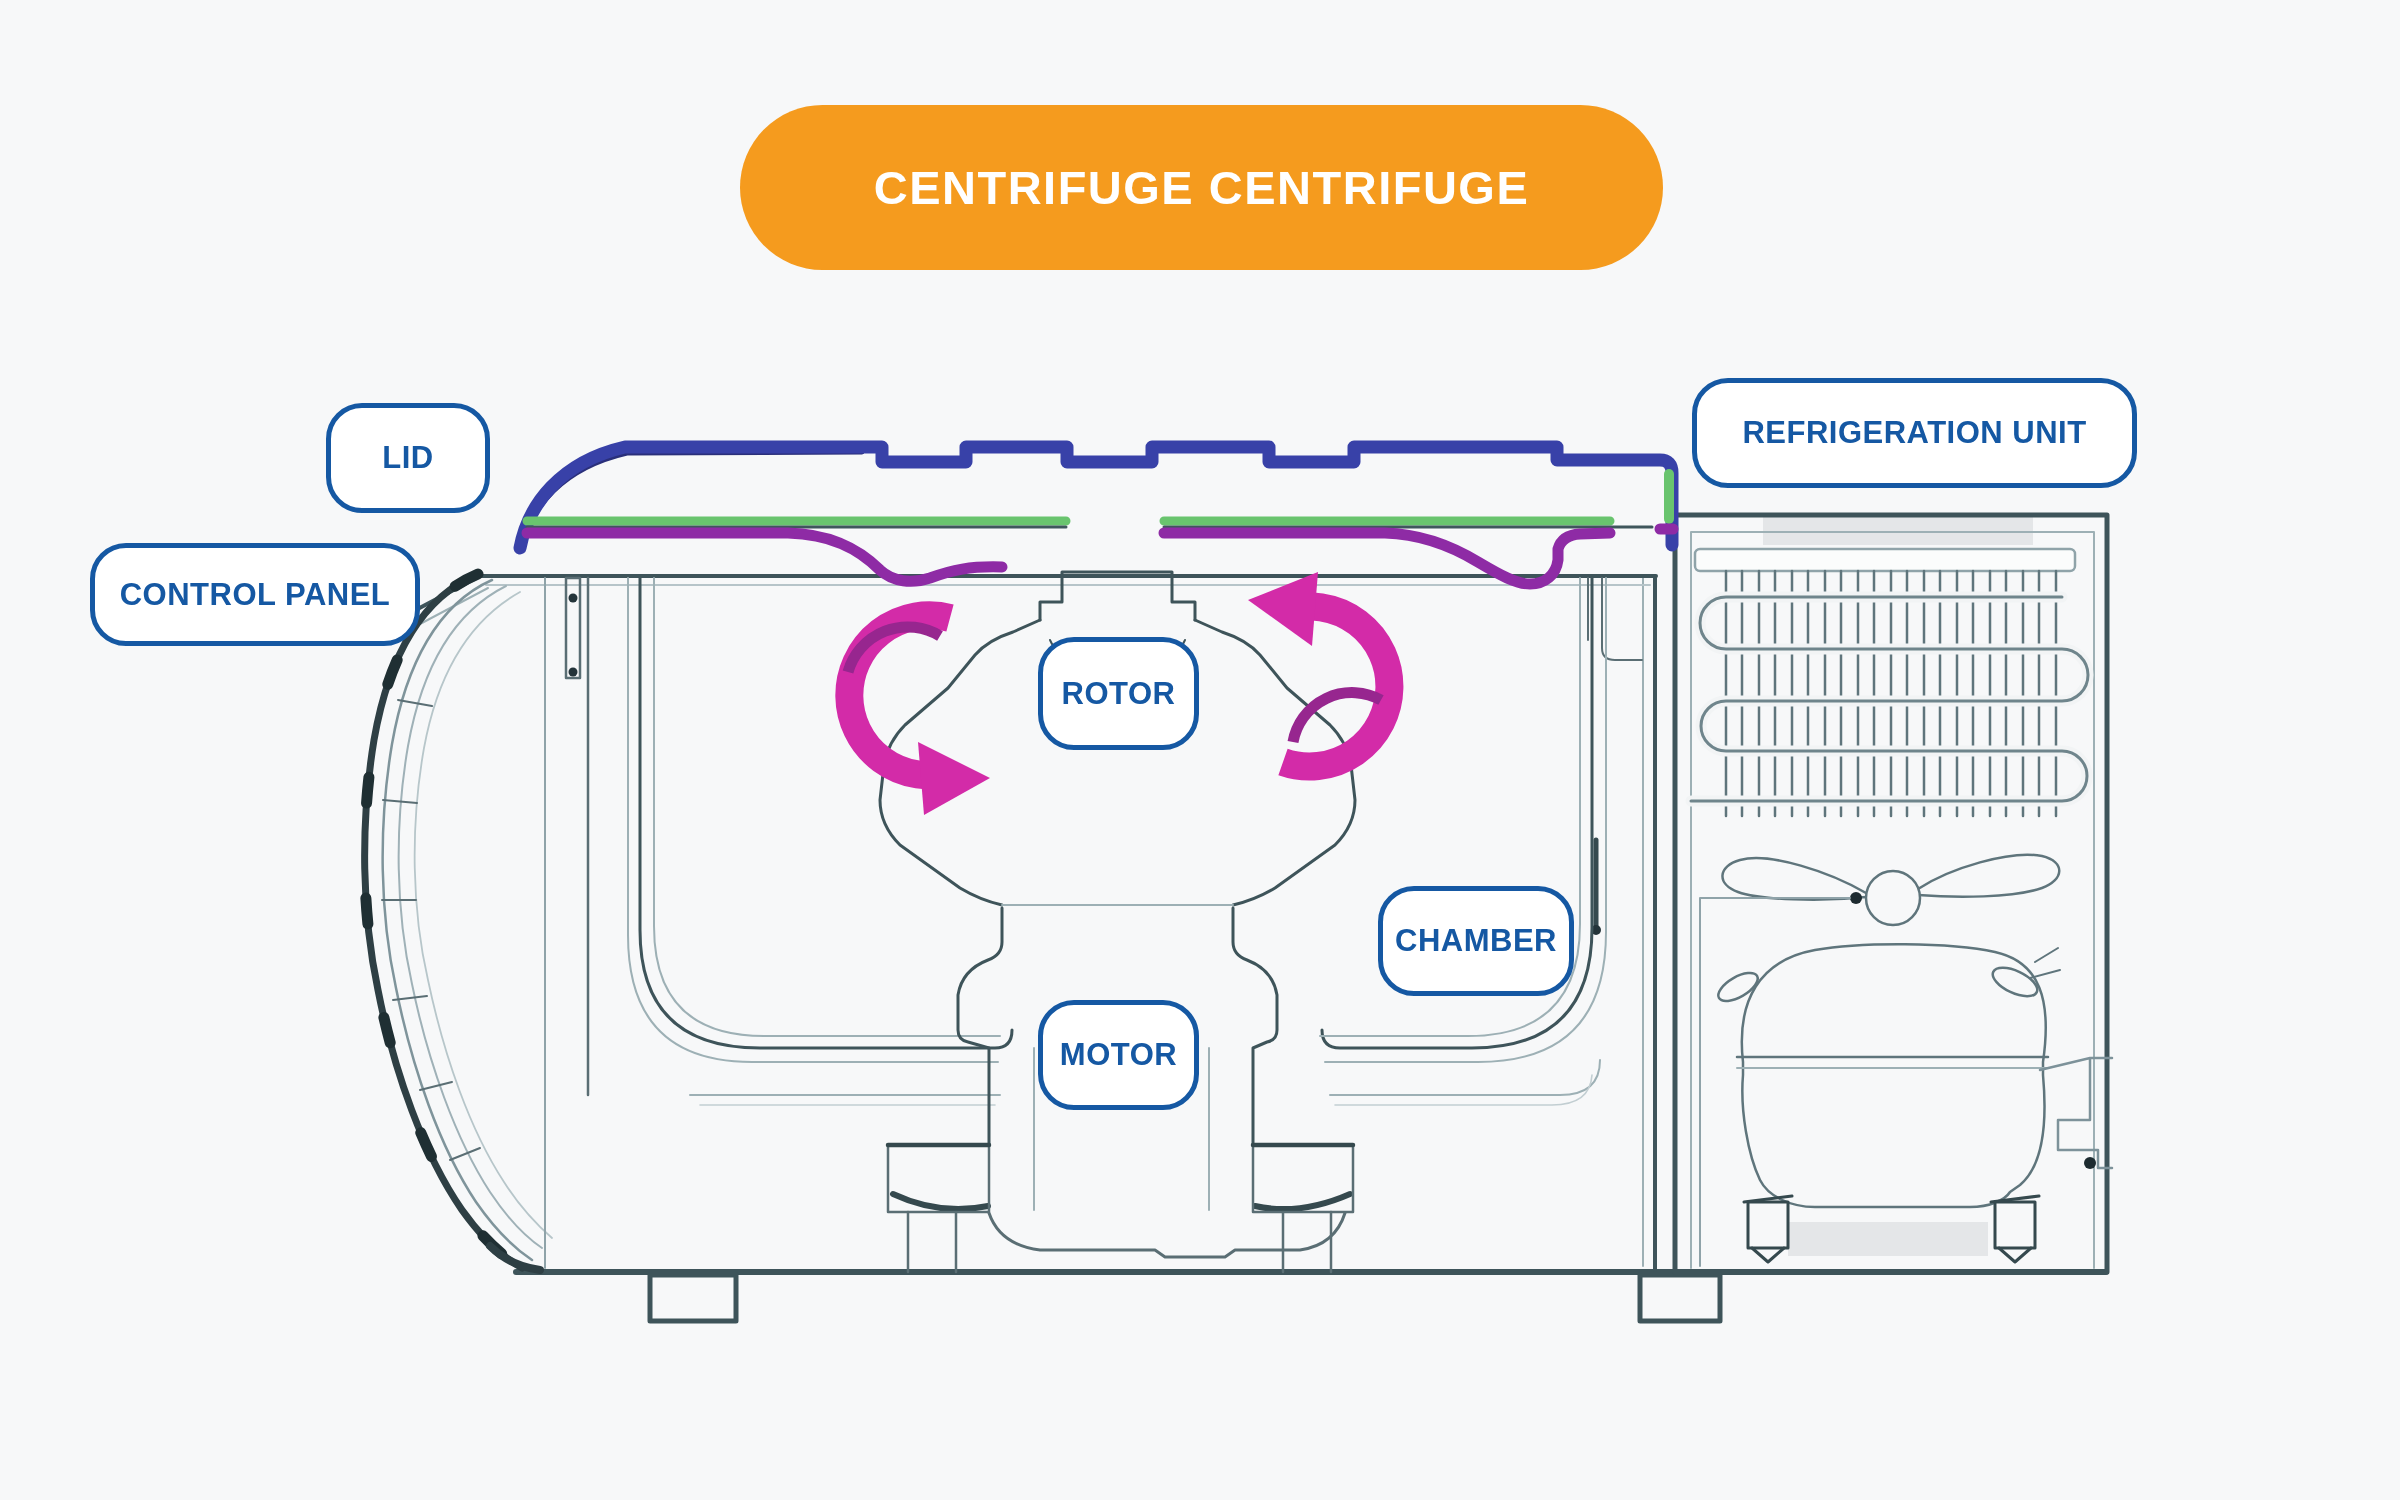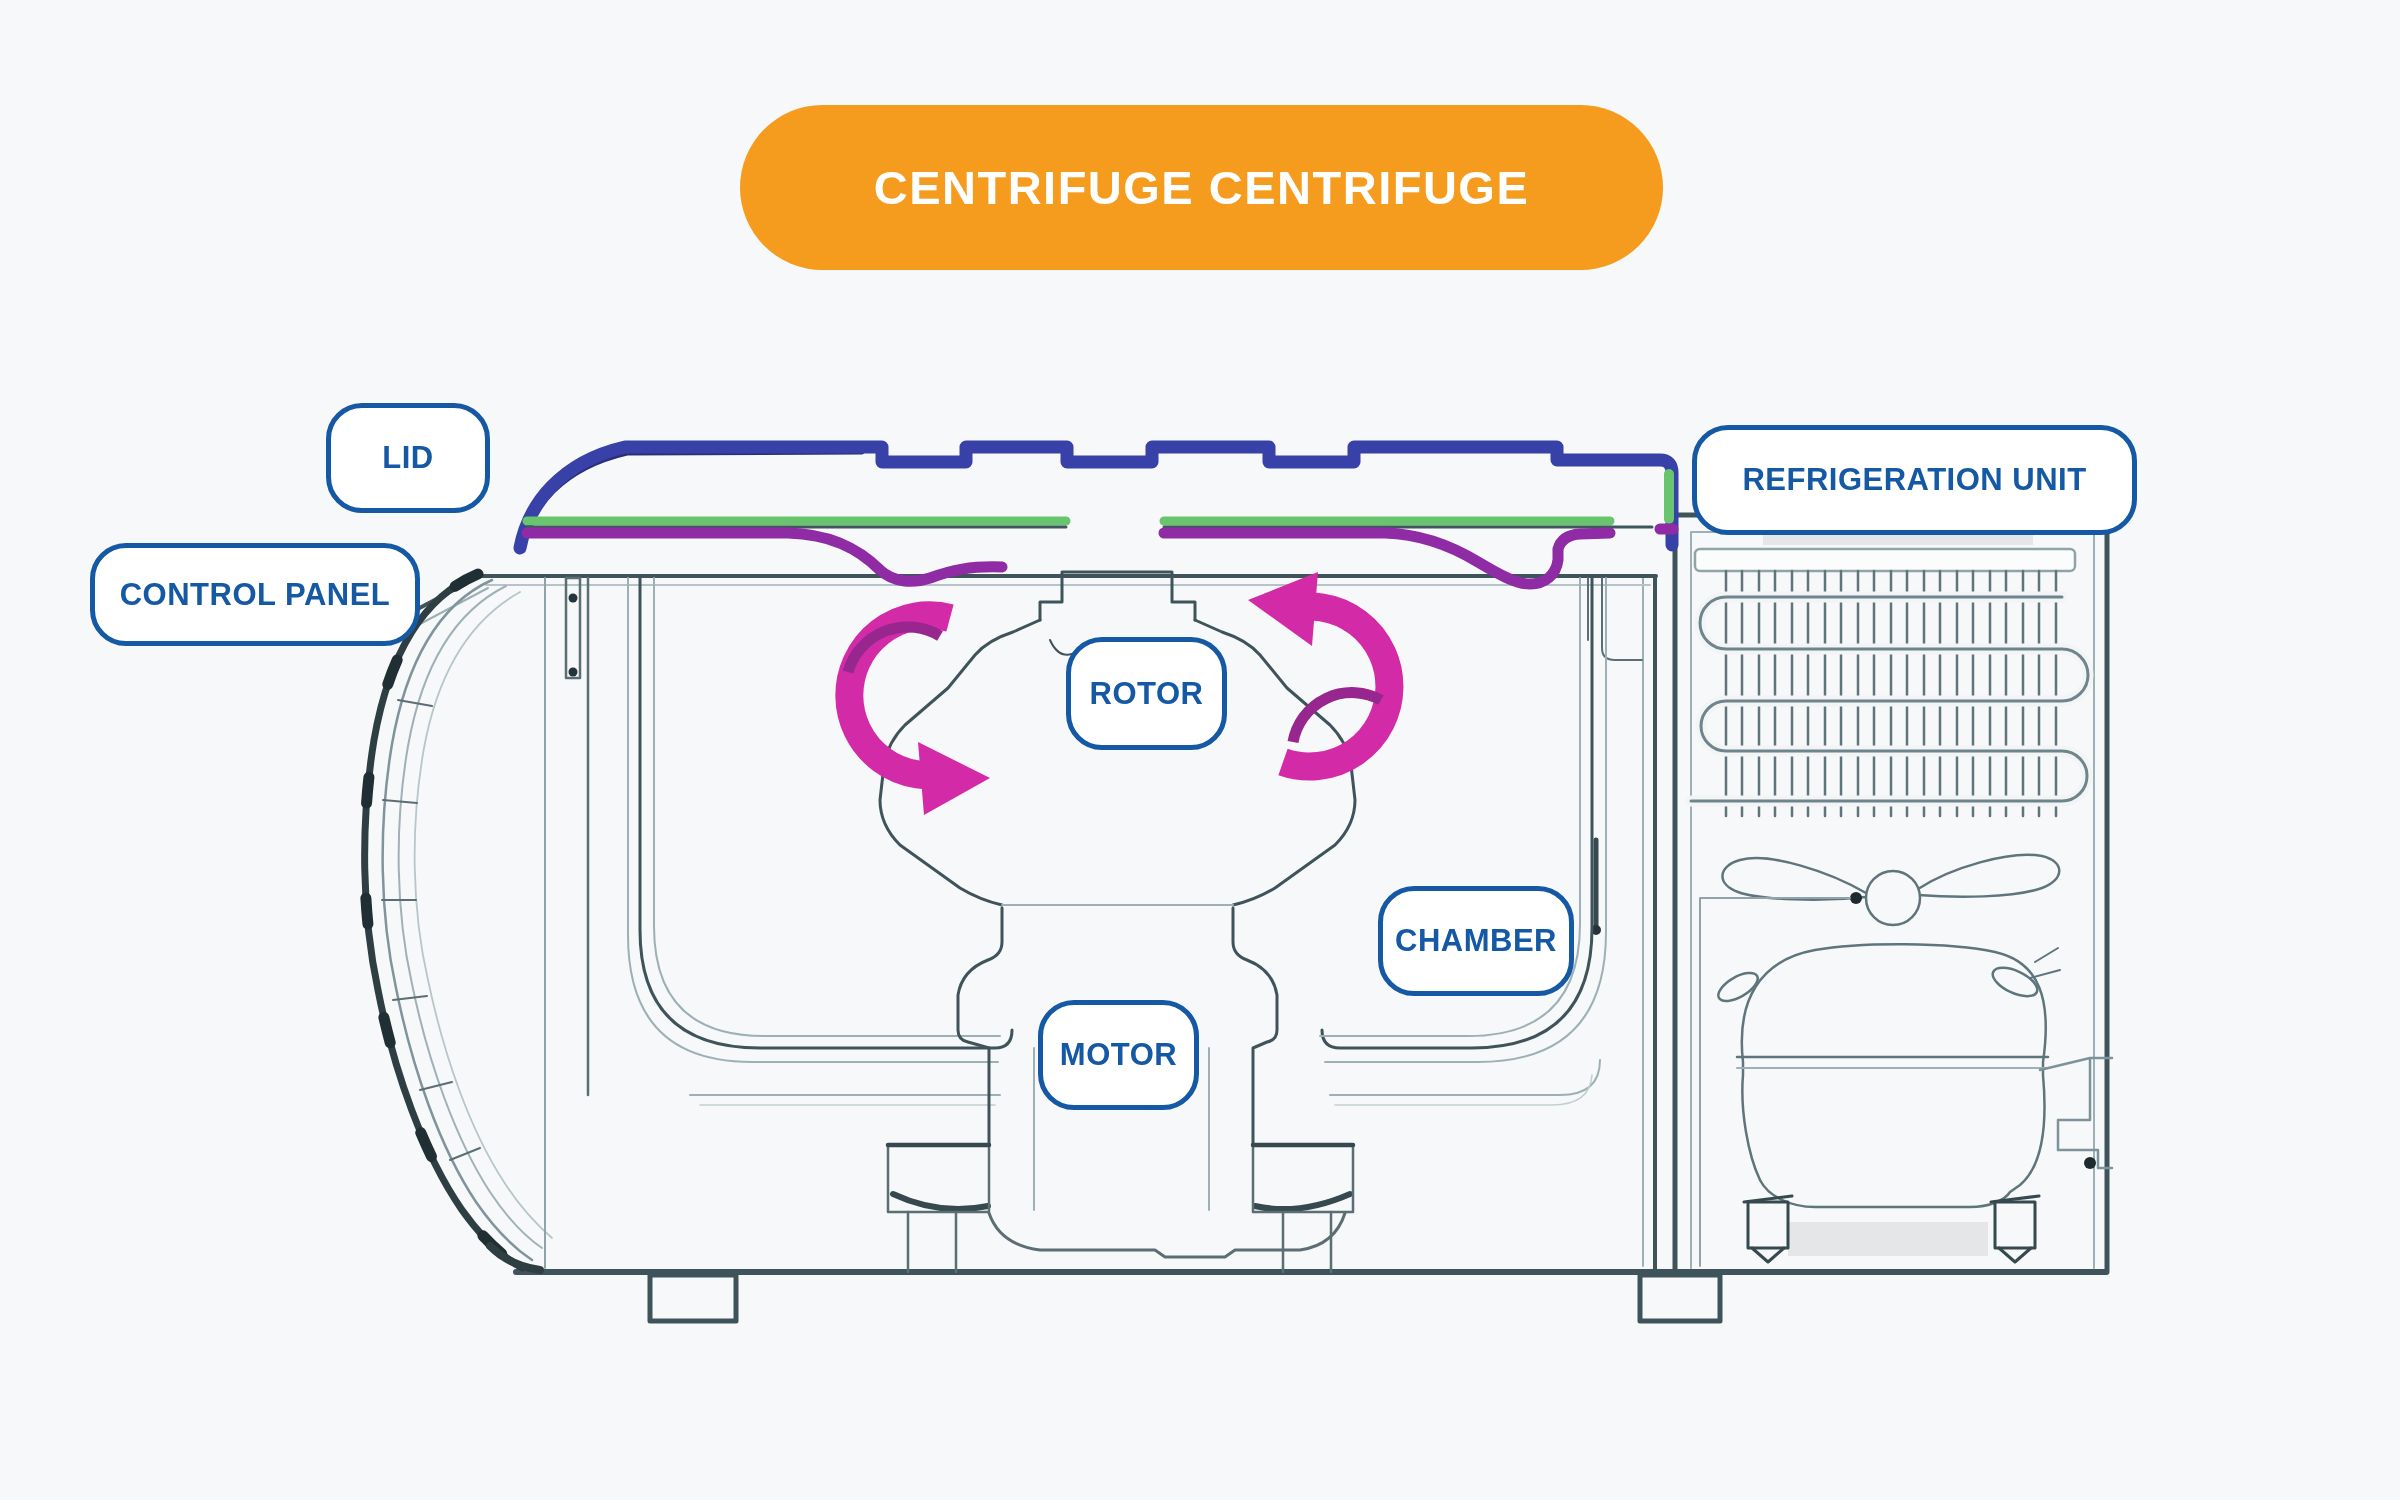--- a/index.html
+++ b/index.html
@@ -22,24 +22,24 @@
     position:absolute;background:#ffffff;border:5px solid #1558A3;
     border-radius:36px;display:flex;align-items:center;justify-content:center;
     box-sizing:border-box;
   }
   .pill span{
     color:#1558A3;font-weight:700;font-size:31px;letter-spacing:0.5px;
     white-space:nowrap;
   }
   .pill-lid{left:326px;top:403px;width:164px;height:110px;}
   .pill-control{left:90px;top:543px;width:330px;height:103px;}
-  .pill-rotor{left:1038px;top:637px;width:161px;height:113px;margin-left:28px;}
+  .pill-rotor{left:1038px;top:637px;width:161px;height:113px;}
   .pill-chamber{left:1378px;top:886px;width:196px;height:110px;}
   .pill-motor{left:1038px;top:1000px;width:161px;height:110px;}
-  .pill-refrig{left:1692px;top:378px;width:445px;height:110px;margin-top:47px;}
+  .pill-refrig{left:1692px;top:378px;width:445px;height:110px;}
 </style>
 </head>
 <body>
 
 <div class="stage">
 
 <svg width="2400" height="1500" viewBox="0 0 2400 1500">
 
   <g fill="none" stroke-linecap="round" stroke-linejoin="round">
 

